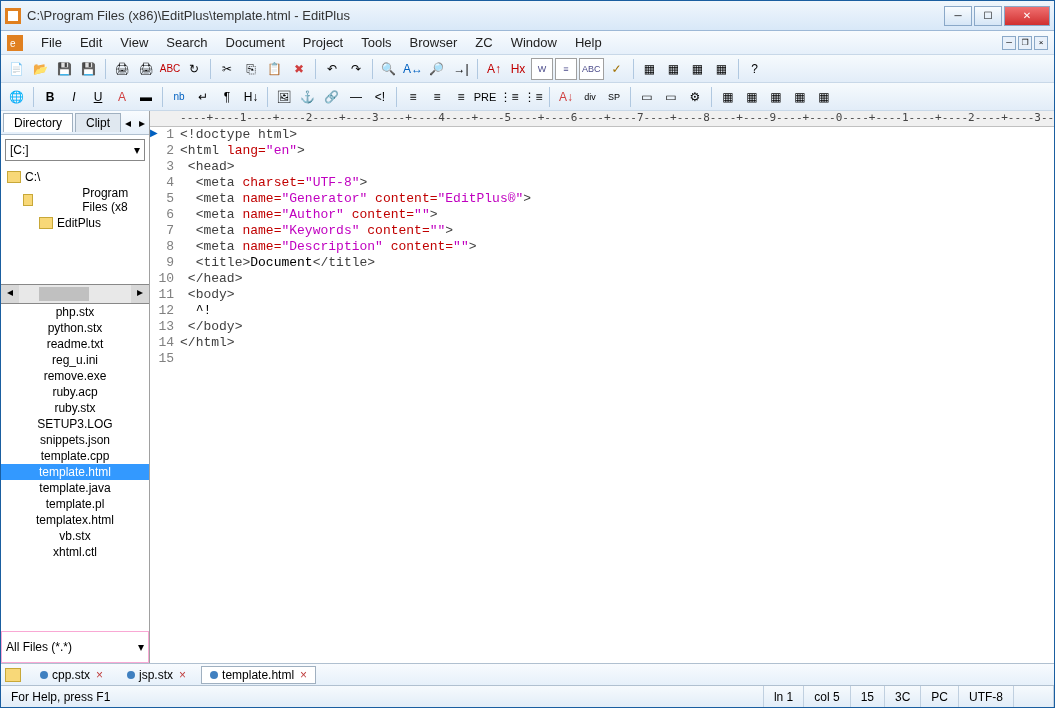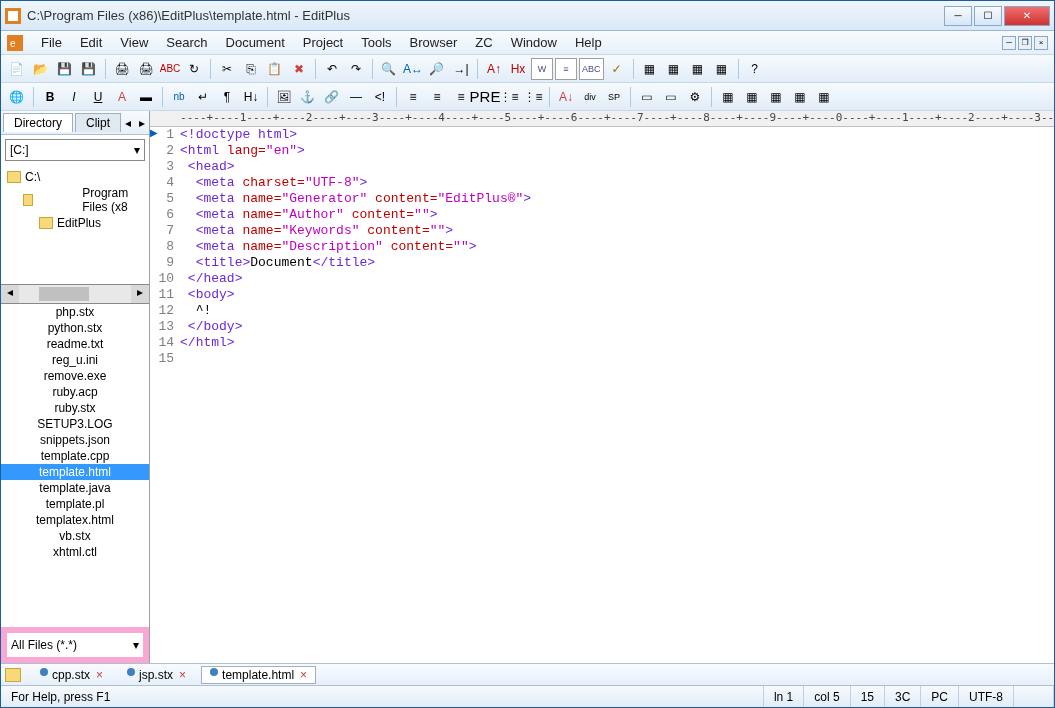--- a/index.html
+++ b/index.html
@@ -33,36 +33,36 @@
 .tree-item { display: flex; align-items: center; padding: 1px 0; cursor: pointer; font-size: 12px; }
 .tree-item .fld { width: 14px; height: 12px; background: #f8d878; border: 1px solid #c8a838; margin: 0 4px; }
 .tree-item.l1 { padding-left: 16px; gap: 45px; }
 .tree-item.l2 { padding-left: 32px; text-align: right; }
 .hscroll { height: 18px; background: #e8e8e8; display: flex; align-items: center; }
 .hscroll .arr { width: 18px; height: 18px; background: #d8d8d8; text-align: center; cursor: pointer; }
 .hscroll .thumb { width: 50px; height: 14px; background: #c0c0c0; margin-left: 20px; }
 .filelist { flex: 1; overflow: auto; border-top: 1px solid #888; }
 .file-item { padding: 1px 4px; cursor: pointer; font-size: 12px; text-align: center; }
 .file-item.selected { background: #3399ff; color: #fff; }
-.filter { height: 32px; border: 6px solid #f9a8d4; display: flex; align-items: center; padding: 12px 4px; background: #fff; }
+.filter { height: 32px; border: 1px solid #f9a8d4; display: flex; align-items: center; padding: 12px 4px; background: #fff; }
 .filter .dd { margin-left: auto; cursor: pointer; }
 .editor { flex: 1; display: flex; flex-direction: column; background: #fff; position: relative; }
 .ruler { height: 16px; background: #f0f0f0; color: #444; font-family: Consolas, monospace; font-size: 11px; white-space: pre; overflow: hidden; border-bottom: 1px solid #c0c0c0; padding-left: 30px; }
 .codewrap { flex: 1; display: flex; font-family: Consolas, "Courier New", monospace; font-size: 13px; overflow: auto; }
 .gutter { width: 30px; text-align: right; padding-right: 6px; color: #808080; background: #fff; }
 .gutter div { height: 16px; line-height: 16px; }
 .code { flex: 1; }
 .code div { height: 16px; line-height: 16px; white-space: pre; }
-.tk-tag { color: #6d28d9; }
+.tk-tag { color: #404040; }
 .tk-attr { color: #c00000; }
 .tk-str { color: #c000c0; }
 .tk-txt { color: #000; }
 .cursor-mark { position: absolute; left: 0; top: 16px; color: #0060c0; font-size: 10px; }
 .tabs-bottom { height: 22px; background: linear-gradient(#f8fbfe,#e6f0fa); display: flex; align-items: center; border-top: 1px solid #b0c0d0; padding: 0 4px; }
-.btab { display: flex; align-items: flex-start; padding: 1px 8px; margin-right: 6px; cursor: pointer; font-size: 12px; border: 1px solid transparent; }
+.btab { display: flex; align-items: center; padding: 1px 8px; margin-right: 6px; cursor: pointer; font-size: 12px; border: 1px solid transparent; }
 .btab.active { background: #fff; border: 1px solid #a0b0c0; }
 .btab .dot { width: 8px; height: 8px; border-radius: 4px; background: #4080c0; margin-right: 4px; }
 .btab .x { margin-left: 6px; color: #c04040; cursor: pointer; }
 .statusbar { height: 22px; background: linear-gradient(#f6fafd,#e2edf8); display: flex; align-items: flex-start; border-top: 1px solid #b0c0d0; font-size: 12px; }
 .statusbar .cell { padding: 0 10px; border-right: 1px solid #c0d0e0; height: 100%; display: flex; align-items: center; }
 .statusbar .cell.first { flex: 1; }
 svg { display: block; }
 </style>
 </head>
 <body>
@@ -173,21 +173,21 @@
     <div class="tbtn">🖼</div>
     <div class="tbtn">⚓</div>
     <div class="tbtn">🔗</div>
     <div class="tbtn">—</div>
     <div class="tbtn">&lt;!</div>
     <div class="tsep"></div>
     <div class="tbtn">≡</div>
     <div class="tbtn">≡</div>
     <div class="tbtn">≡</div>
     <div class="tbtn">
-        <span style="font-size:15px">PRE</span>
+        <span style="font-size:11px">PRE</span>
       </div>
     <div class="tbtn">⋮≡</div>
     <div class="tbtn">⋮≡</div>
     <div class="tsep"></div>
     <div class="tbtn">
         <span style="color:#d04040">A↓</span>
       </div>
     <div class="tbtn">
         <span style="font-size:9px">div</span>
       </div>

